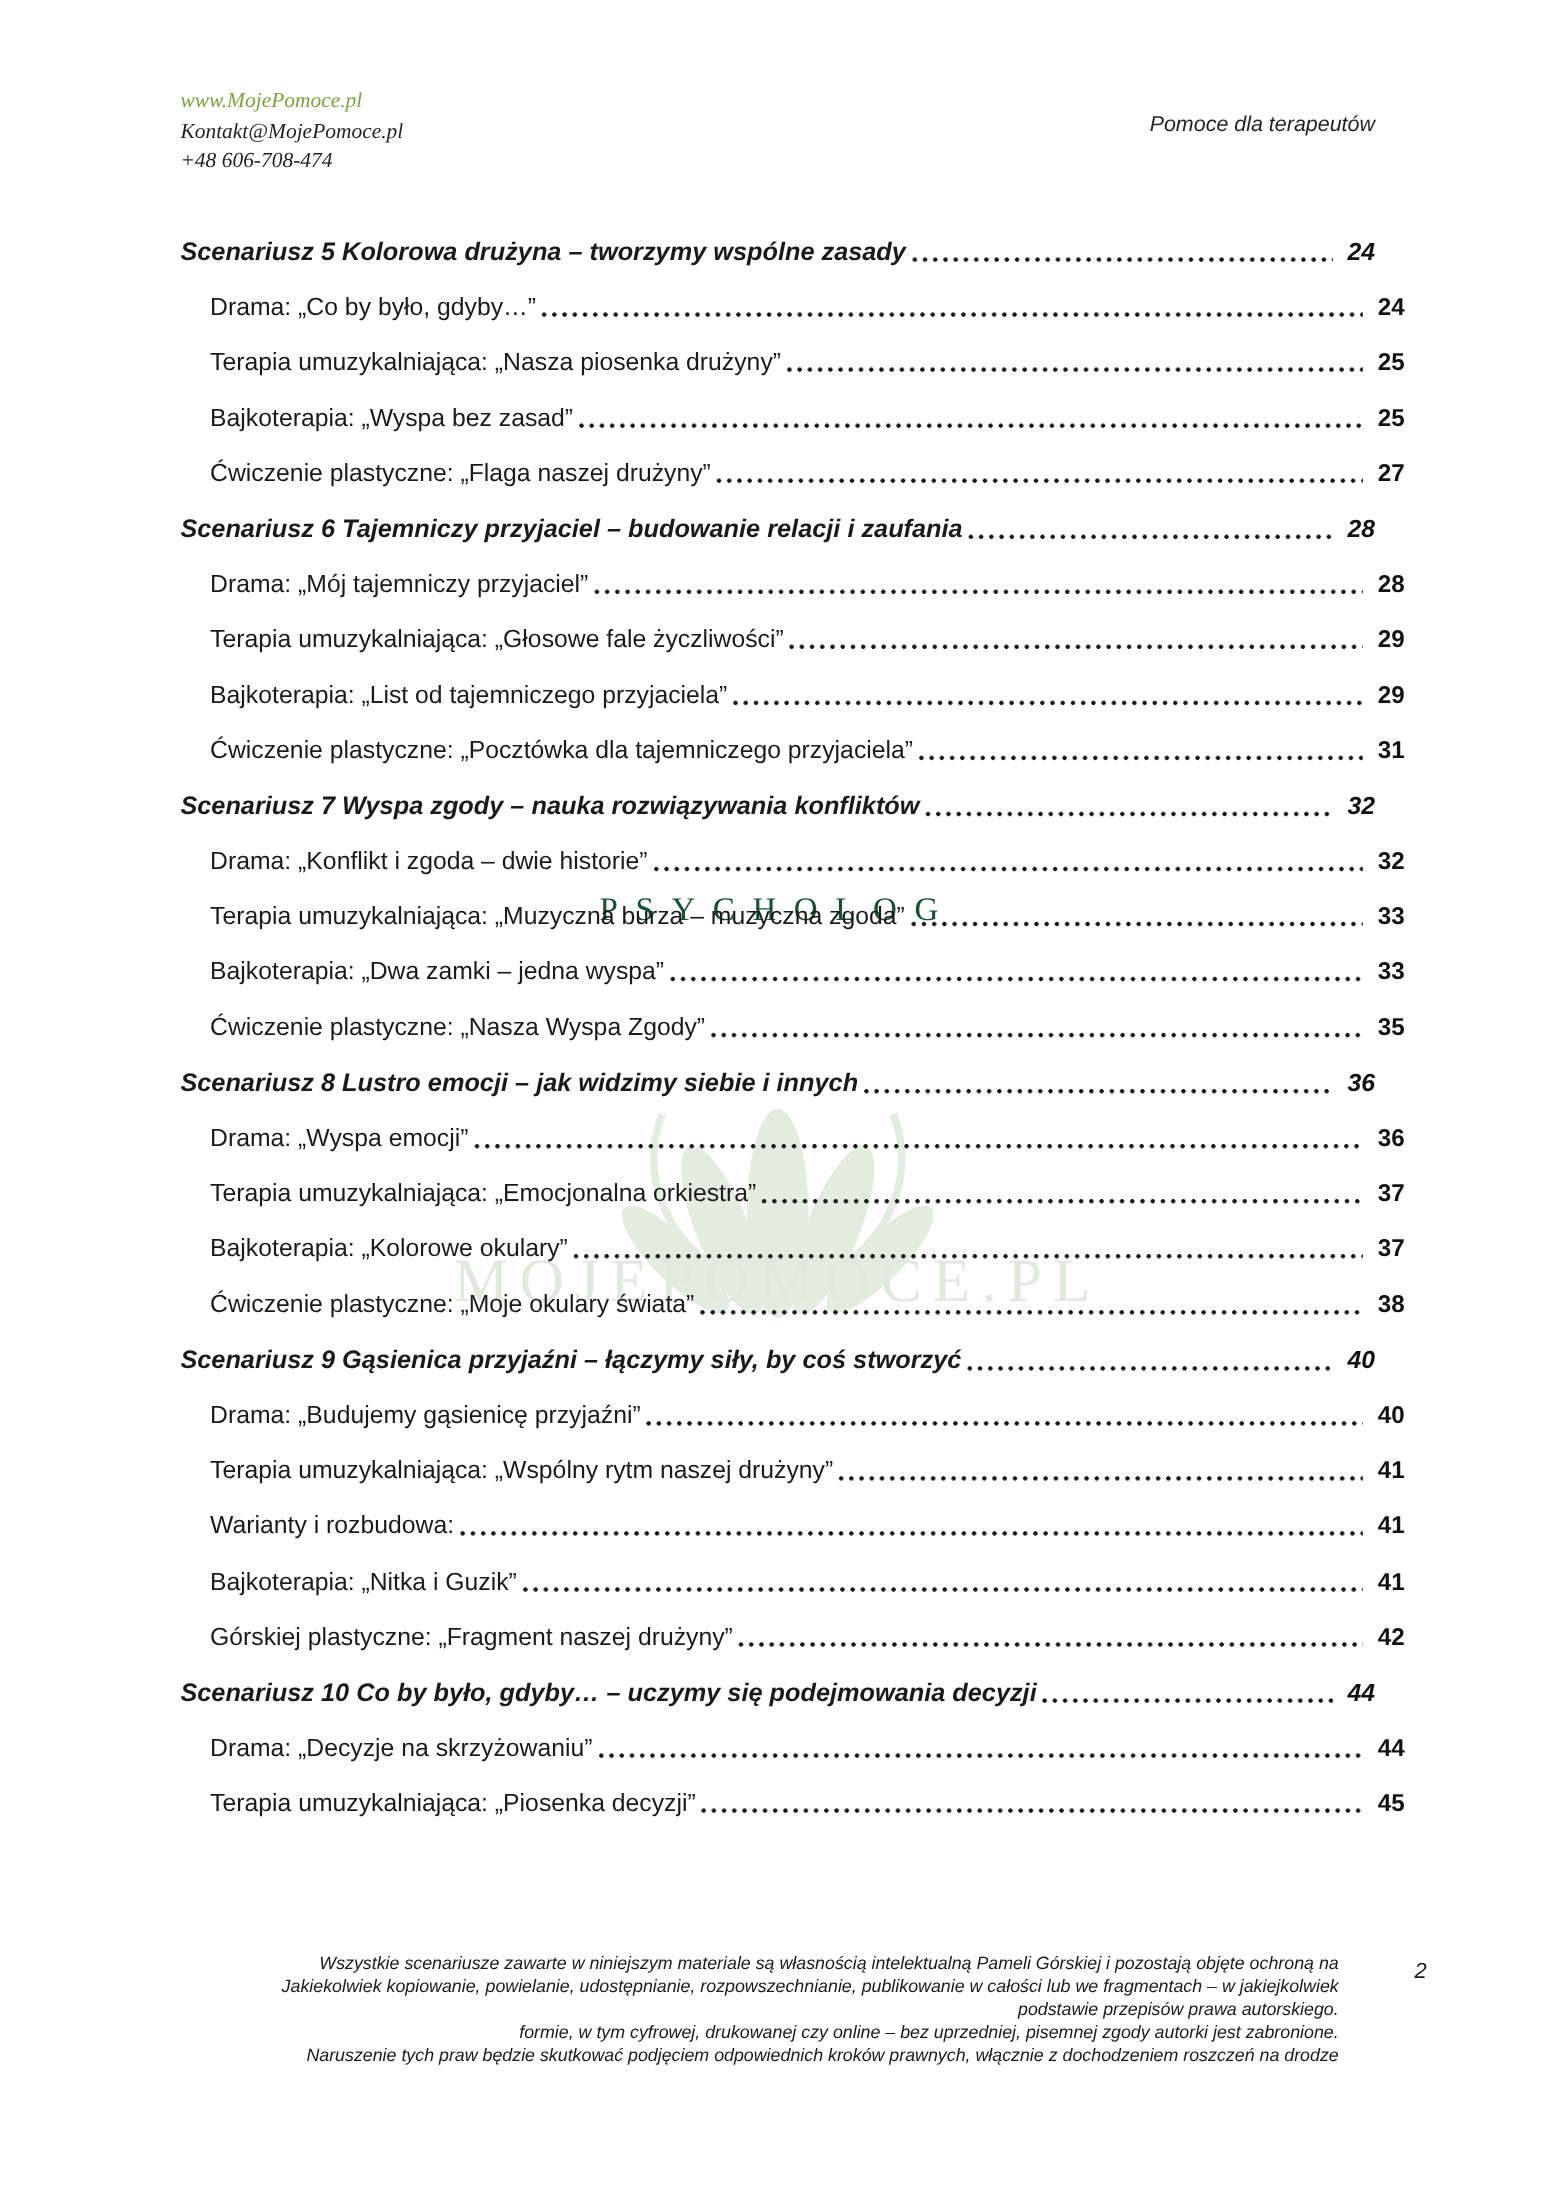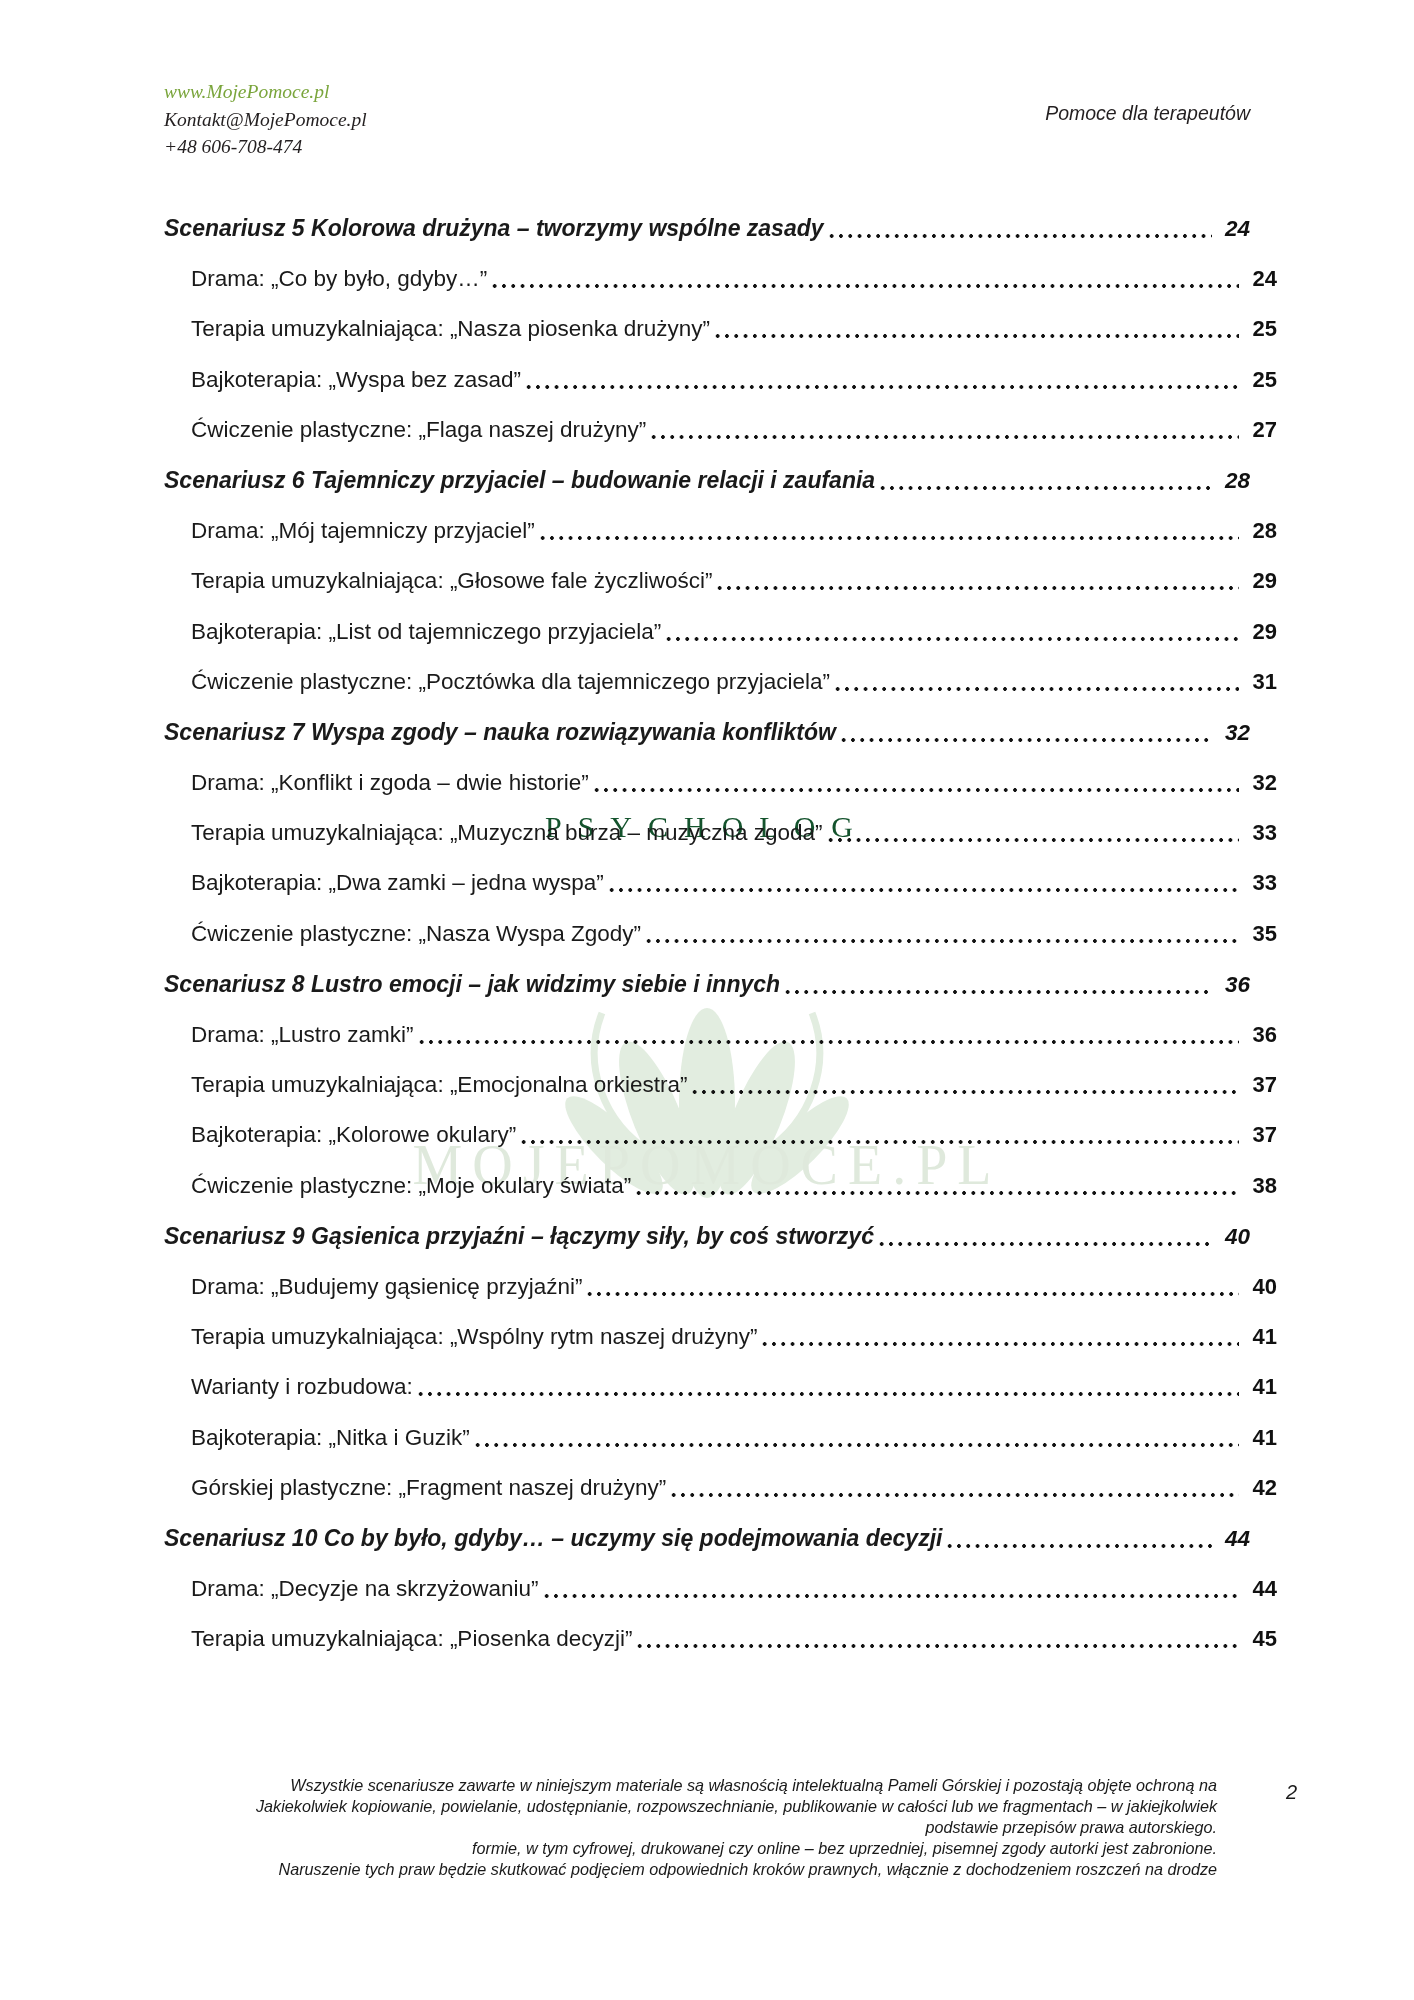--- a/index.html
+++ b/index.html
@@ -303,21 +303,21 @@
         <span class="toc-label">Ćwiczenie plastyczne: „Nasza Wyspa Zgody”</span>
         <span class="toc-leader"></span>
         <span class="toc-page">35</span>
       </div>
       <div class="toc-row level1">
         <span class="toc-label">Scenariusz 8 Lustro emocji – jak widzimy siebie i innych</span>
         <span class="toc-leader"></span>
         <span class="toc-page">36</span>
       </div>
       <div class="toc-row level2">
-        <span class="toc-label">Drama: „Lustro zamki”</span>
+        <span class="toc-label">Drama: „Wyspa emocji”</span>
         <span class="toc-leader"></span>
         <span class="toc-page">36</span>
       </div>
       <div class="toc-row level2">
         <span class="toc-label">Terapia umuzykalniająca: „Emocjonalna orkiestra”</span>
         <span class="toc-leader"></span>
         <span class="toc-page">37</span>
       </div>
       <div class="toc-row level2">
         <span class="toc-label">Bajkoterapia: „Kolorowe okulary”</span>

